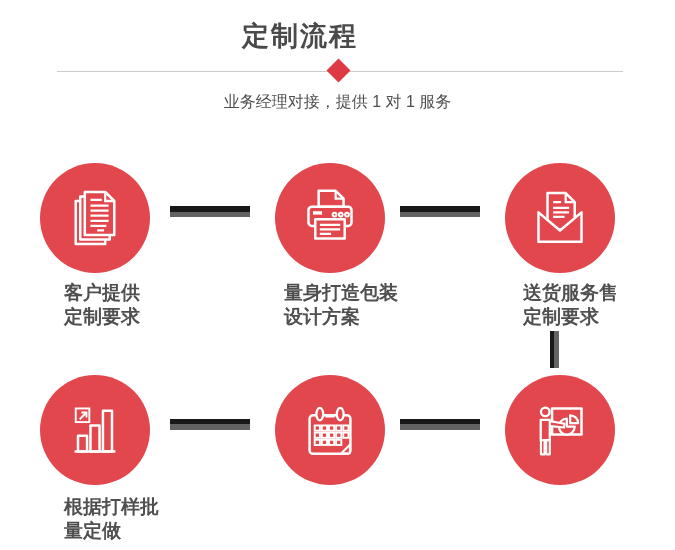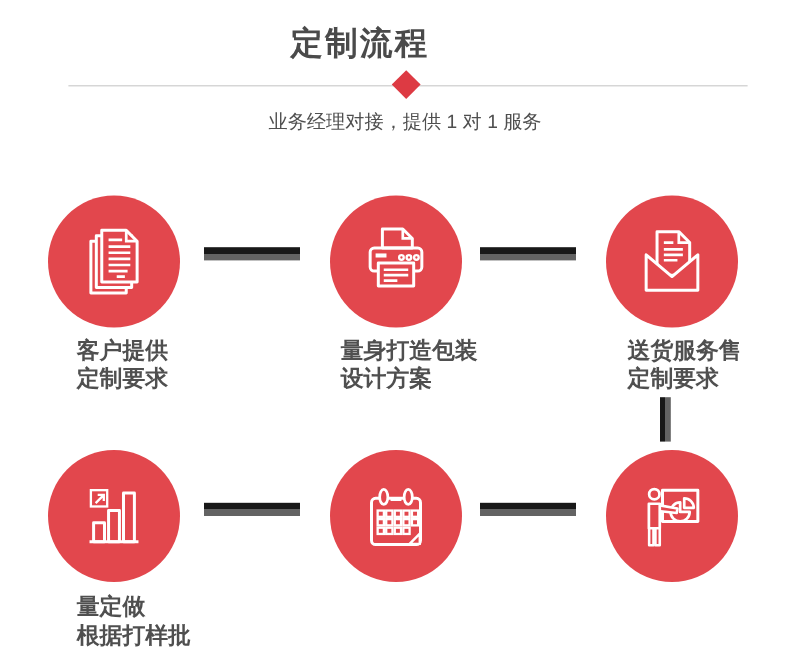--- a/index.html
+++ b/index.html
@@ -171,19 +171,19 @@
   </div>
   <div class="step-label l2">
     <span>量身打造包装</span>
     <span>设计方案</span>
   </div>
   <div class="step-label l3">
     <span>送货服务售</span>
     <span>定制要求</span>
   </div>
   <div class="step-label l4">
+    <span>根据打样批</span>
     <span>量定做</span>
-    <span>根据打样批</span>
   </div>
   <div class="step-label l5">
   </div>
 
 </div>
 
 </body></html>

